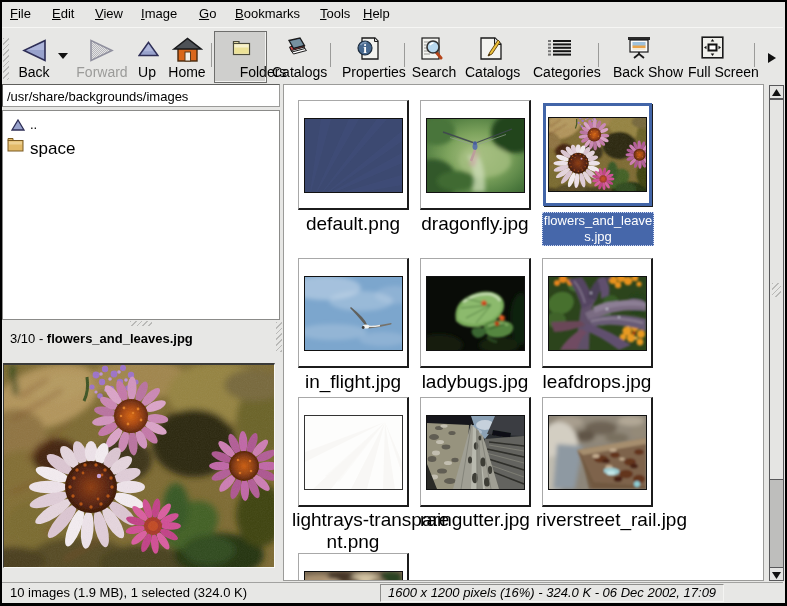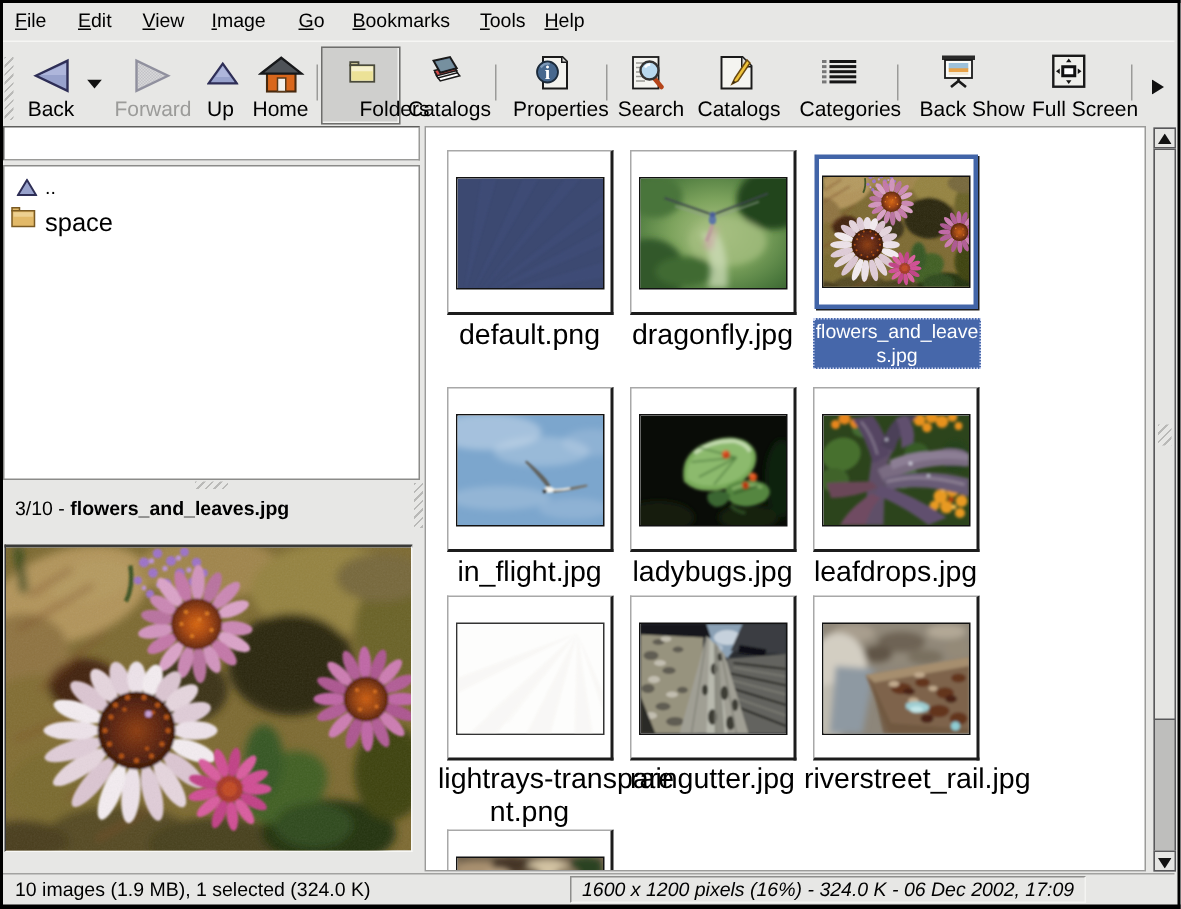--- a/index.html
+++ b/index.html
@@ -176,20 +176,21 @@
 <path d="M20,11.5 L17.5,9.7 L17.5,13.3 Z" fill="#111"></path>
 </svg>
     </div>
 <div class="tlabel" style="left:688px;width:52px;">Full Screen</div>
 <div class="tsep" style="left:754px;"></div>
 <svg class="abs" style="left:768px;top:53px;" width="8" height="10" viewBox="0 0 8 10">
       <path d="M0,0 L8,5 L0,10 Z" fill="#111"></path>
     </svg>
 
 <div class="abs" style="left:2px;top:84px;width:278px;height:23px;background:#fff;border:1px solid #5f5f5d;border-bottom-color:#9a9a98;border-right-color:#9a9a98;box-sizing:border-box;"></div>
+<div class="abs" style="left:7px;top:89px;font-size:13px;">/usr/share/backgrounds/images</div>
 <div class="abs" style="left:2px;top:110px;width:278px;height:210px;background:#fff;border:1px solid #8b8b89;box-sizing:border-box;"></div>
 <svg class="abs" style="left:11px;top:119px;" width="14" height="12" viewBox="0 0 14 12">
       <path d="M7,1 L13,11 L1,11 Z" fill="#98a2cc" stroke="#2e2e56" stroke-width="1.3"></path>
     </svg>
 <div class="abs" style="left:30px;top:117px;font-size:13px;">..</div>
 <svg class="abs" style="left:7px;top:137px;" width="17" height="15" viewBox="0 0 17 15">
       <path d="M1,3.5 L1,1.5 L6,1.5 L6,3.5 Z" fill="#e2b968" stroke="#7a5a22" stroke-width="1"></path>
       <rect x="1" y="3.5" width="15" height="10.5" fill="#e2b968" stroke="#7a5a22" stroke-width="1"></rect>
       <path d="M2,4.5 h13 v3 h-13 Z" fill="#edd091"></path>
     </svg>

